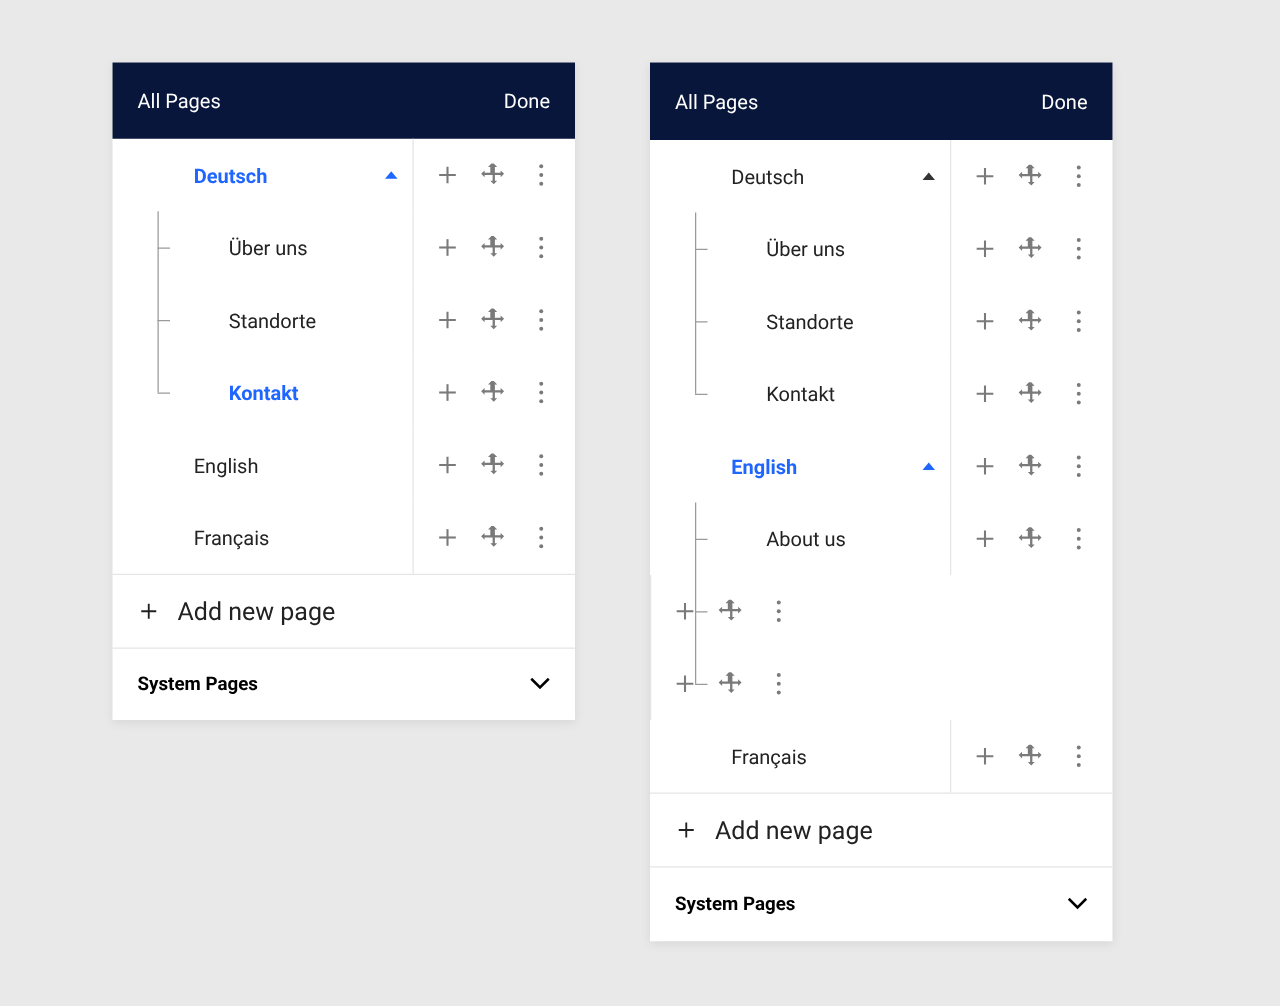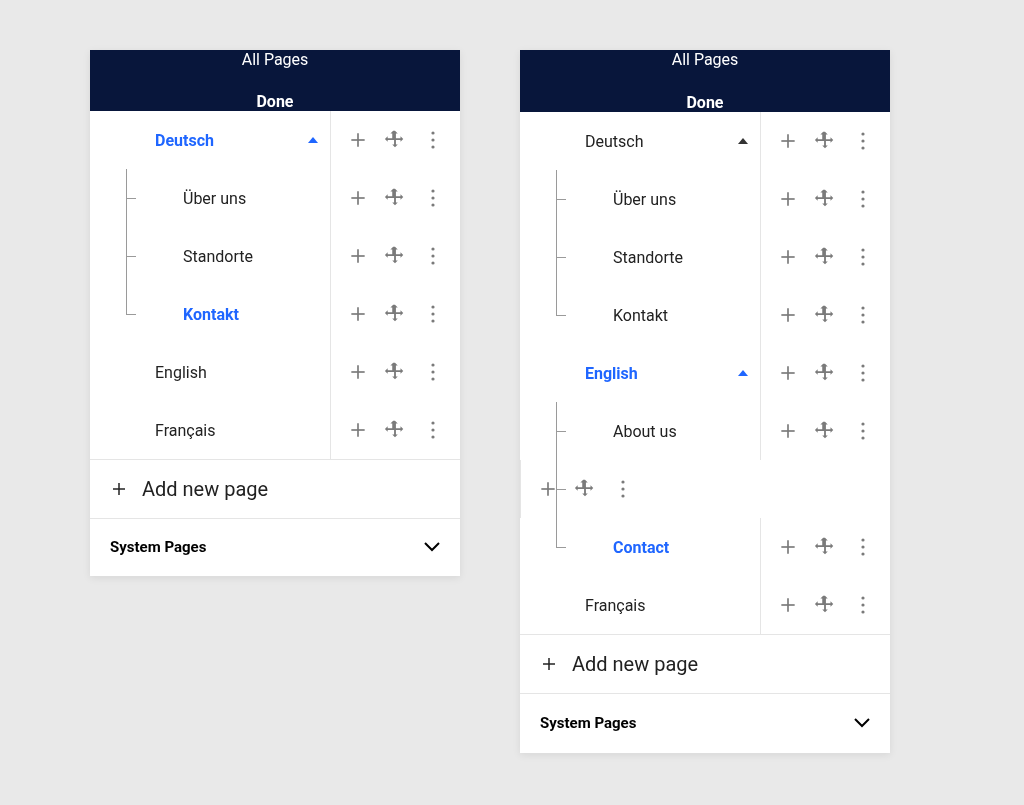--- a/index.html
+++ b/index.html
@@ -25,24 +25,23 @@
     .panel-right { height: 703px; }
 
     .header {
       background: #08163B;
       color: #FFFFFF;
       height: 62px;
       display: flex;
       align-items: center;
       justify-content: space-between;
       padding: 0 20px;
-      flex-direction: column;
     }
     .header-title { font-size: 16px; font-weight: 400; }
-    .header-done { font-size: 16px; font-weight: 700; cursor: pointer; }
+    .header-done { font-size: 16px; font-weight: 400; cursor: pointer; }
 
     .tree {
       position: relative;
     }
     .row {
       display: flex;
       align-items: stretch;
       height: 58px;
       position: relative;
     }
@@ -524,23 +523,20 @@
           <span class="icon-btn more">
               <svg viewBox="0 0 4 18" fill="currentColor">
                 <circle cx="2" cy="2" r="1.6"></circle>
                 <circle cx="2" cy="9" r="1.6"></circle>
                 <circle cx="2" cy="16" r="1.6"></circle>
               </svg>
             </span>
         </div>
       </div>
       <div class="row">
-        <div class="row-label-area child active">
-            <span>Contact</span>
-          </div>
         <div class="actions">
           <span class="icon-btn">
               <svg viewBox="0 0 24 24" fill="none" stroke="currentColor" stroke-width="2">
                 <line x1="12" y1="4" x2="12" y2="20"></line>
                 <line x1="4" y1="12" x2="20" y2="12"></line>
               </svg>
             </span>
           <span class="icon-btn move">
               <svg viewBox="0 0 24 24" fill="currentColor">
                 <path d="M12 2l3 3h-2v5h5V8l3 3-3 3v-2h-5v5h2l-3 3-3-3h2v-5H4v2l-3-3 3-3v2h5V5H7l3-3z"></path>

